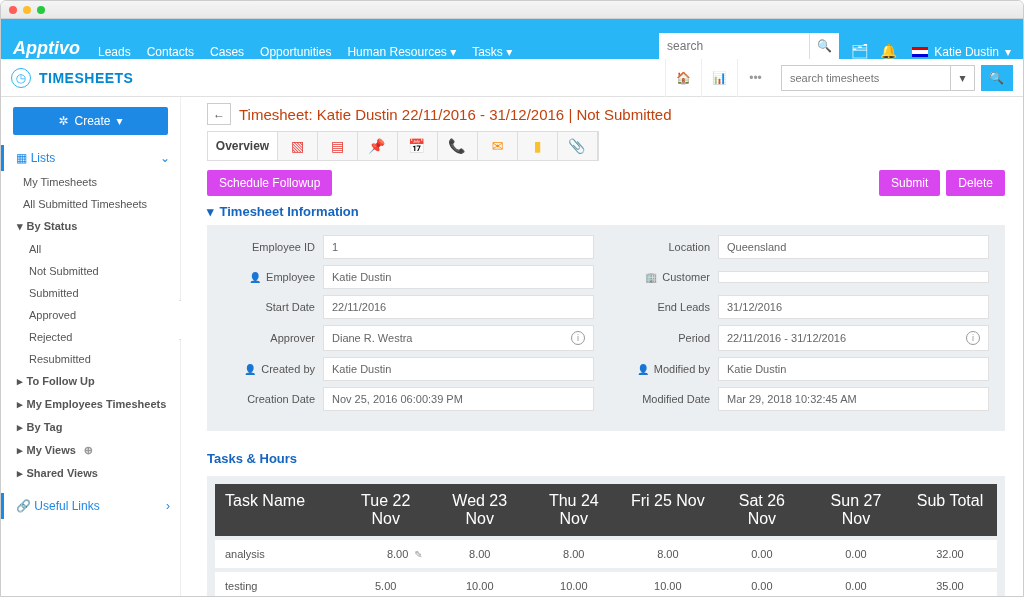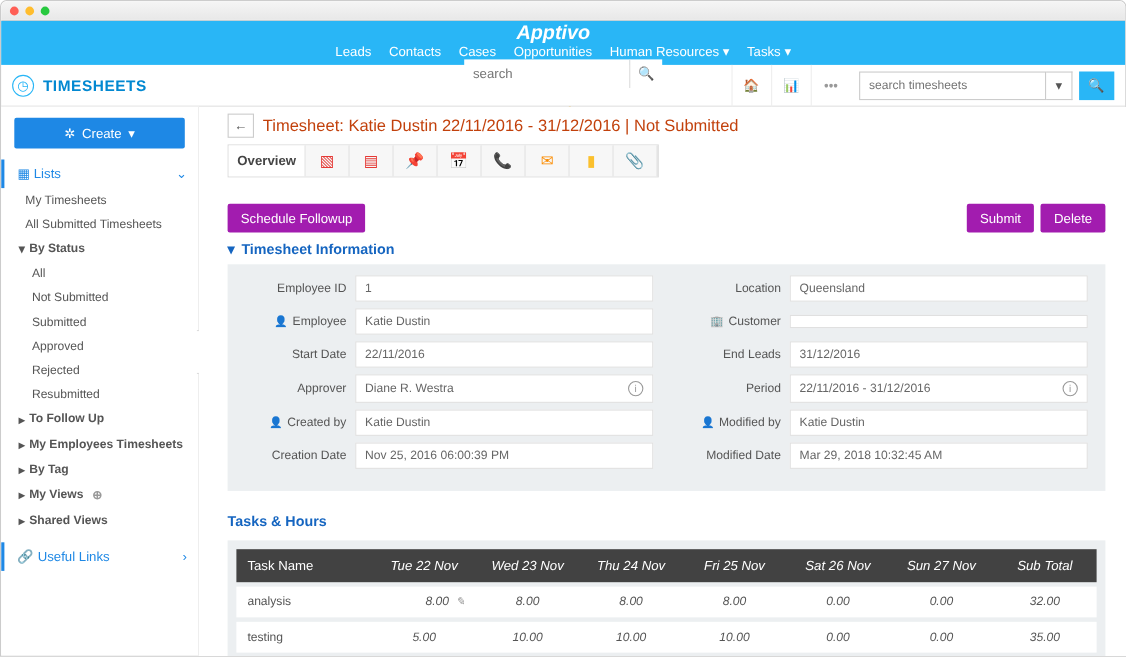--- a/index.html
+++ b/index.html
@@ -4,21 +4,21 @@
 <style>
 * { box-sizing: border-box; margin: 0; padding: 0; font-family: -apple-system, "Helvetica Neue", Arial, sans-serif; }
 body { background: #fff; font-size: 12px; color: #555; width: 1024px; height: 597px; overflow: hidden; border: 1px solid #ccc; border-radius: 6px 6px 0 0; }
 
 
 .titlebar { height: 18px; background: linear-gradient(#f5f5f5,#e8e8e8); display:flex; align-items:center; padding:0 8px; gap:6px; border-bottom:1px solid #d0d0d0; border-radius:6px 6px 0 0;}
 .dot{width:8px;height:8px;border-radius:50%;}
 .dot.red{background:#ff5f56;} .dot.yel{background:#ffbd2e;} .dot.grn{background:#27c93f;}
 
 
-.topnav{background:#29b6f6;height:40px;display:flex;align-items:center;padding:0 12px;color:#fff;flex-direction:column;}
+.topnav{background:#29b6f6;height:40px;display:flex;align-items:flex-end;padding:0 12px;color:#fff;}
 .logo{font-style:italic;font-weight:bold;font-size:18px;margin-right:18px;}
 .navlinks{display:flex;gap:16px;font-size:12px;}
 .navlinks span{cursor:pointer;}
 .topnav .spacer{flex:1;}
 .gsearch{display:flex;align-items:center;}
 .gsearch input{height:26px;width:150px;border:none;padding:0 8px;font-size:12px;outline:none;}
 .gsearch .sbtn{height:26px;width:30px;background:#fff;border-left:1px solid #ddd;display:flex;align-items:center;justify-content:center;color:#333;}
 .tico{margin-left:12px;font-size:14px;}
 .userchip{margin-left:14px;display:flex;align-items:center;gap:6px;}
 .flag{width:16px;height:10px;background:linear-gradient(to bottom,#d00 33%,#fff 33%,#fff 66%,#00d 66%);}
@@ -47,50 +47,50 @@
 .sitem.exp{display:flex;gap:4px;font-weight:600;padding-left:16px;}
 .chev{display:inline-block;transform:rotate(0);} .chev.dn::before{content:"▾";} .chev.rt::before{content:"▸";}
 .collapse-handle{position:absolute;left:179px;top:300px;width:12px;height:40px;background:#fff;border:1px solid #ddd;border-left:none;display:flex;align-items:center;justify-content:center;color:#999;}
 
 .main{flex:1;overflow:auto;padding:6px 18px 12px 26px;background:#fff;position:relative;}
 .crumb{display:flex;align-items:center;gap:8px;margin-bottom:6px;}
 .backbtn{border:1px solid #ccc;width:24px;height:22px;display:flex;align-items:center;justify-content:center;}
 .crumb-title{font-size:15px;color:#c2410c;}
 
 
-.tabs{display:flex;border:1px solid #ddd;height:30px;margin-bottom:24px;width:fit-content;}
+.tabs{display:flex;border:1px solid #ddd;height:30px;margin-bottom:9px;width:fit-content;}
 .tab{width:40px;border-right:1px solid #ddd;display:flex;align-items:center;justify-content:center;font-size:14px;}
 .tab.ov{width:70px;font-size:12px;font-weight:600;color:#444;background:#fff;}
 .tab.inactive{background:#f7f7f7;}
 
 
 .actrow{display:flex;align-items:center;margin-bottom:8px;}
-.btn{background:#a21caf;color:#fff;padding:6px 12px;font-size:12px;border-radius:2px;}
+.btn{background:#d946ef;color:#fff;padding:6px 12px;font-size:12px;border-radius:2px;}
 .actrow .spacer{flex:1;}
 .actrow .btn+.btn{margin-left:6px;}
 
 
 .sechdr{color:#1565c0;font-weight:600;font-size:13px;margin:4px 0 6px;display:flex;align-items:center;gap:6px;}
 
 
 .form{background:#eceff1;padding:10px 16px 14px;}
 .frow{display:flex;gap:24px;margin-bottom:6px;}
 .fcell{flex:1;display:flex;align-items:center;}
 .flabel{width:100px;text-align:right;font-size:11px;color:#555;padding-right:8px;display:flex;justify-content:flex-end;align-items:center;gap:4px;}
 .fval{flex:1;background:#fff;border:1px solid #e0e0e0;padding:5px 8px;font-size:11px;color:#666;display:flex;align-items:center;justify-content:space-between;}
 .ii{width:14px;height:14px;border:1px solid #999;border-radius:50%;display:inline-flex;align-items:center;justify-content:center;font-size:9px;color:#999;}
 .lblico{color:#29b6f6;font-size:10px;}
 
 
 .tasksec{margin-top:20px;}
 .ttbl{width:100%;background:#eceff1;padding:8px;}
-.thead{display:flex;background:#424242;color:#fff;font-size:12px;}
+.thead{display:flex;background:#424242;color:#fff;font-size:16px;}
 .th,.td{padding:8px 10px;}
 .th.name,.td.name{flex:1.4;text-align:left;}
-.th.c,.td.c{flex:1;text-align:center;font-style:italic;}
+.th.c,.td.c{flex:1;text-align:center;}
 .trow{display:flex;background:#fff;margin-top:4px;font-size:11px;color:#555;align-items:center;}
 .td.name{text-align:left;}
 .td.edit{display:flex;align-items:center;justify-content:flex-end;gap:6px;}
 .pencil{color:#999;font-size:10px;}
 .scrollhint{height:10px;background:linear-gradient(to right,transparent 30%,#ccc 30%,#ccc 45%,transparent 45%);margin-top:6px;}
 </style>
 </head>
 <body>
 
 <div class="titlebar">

